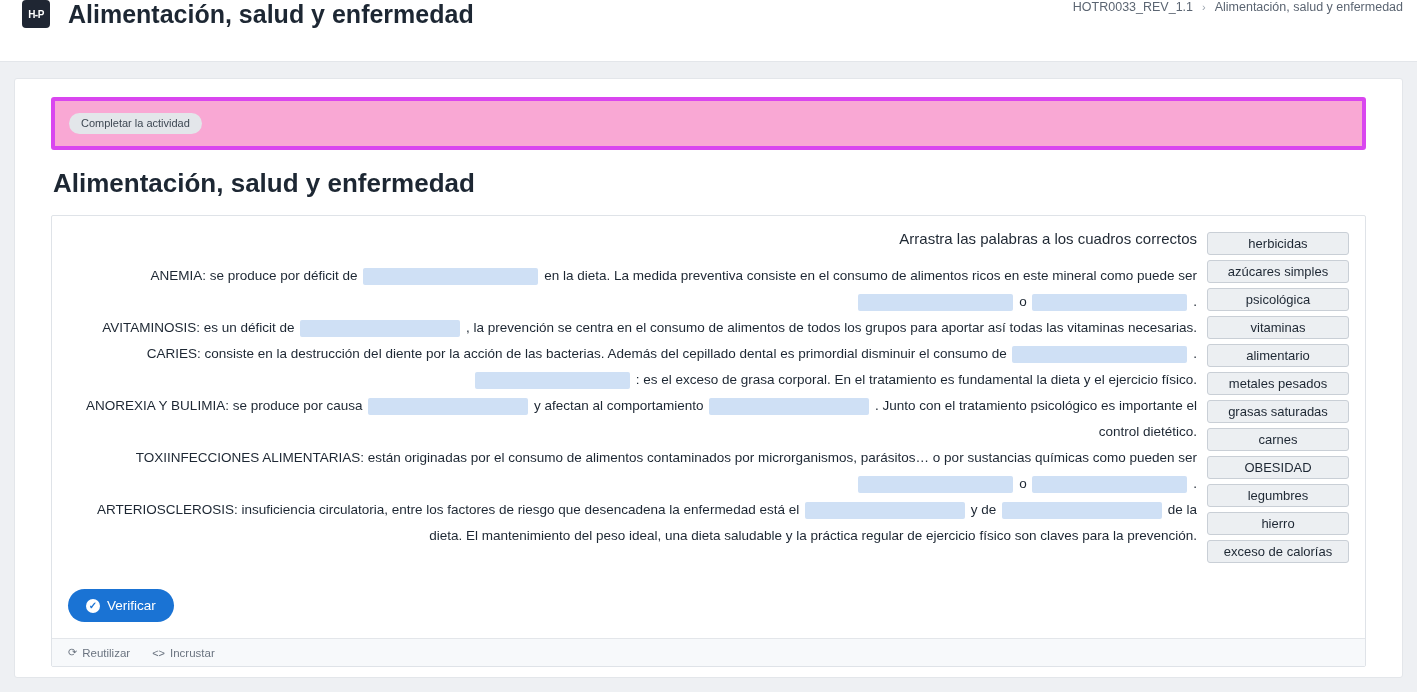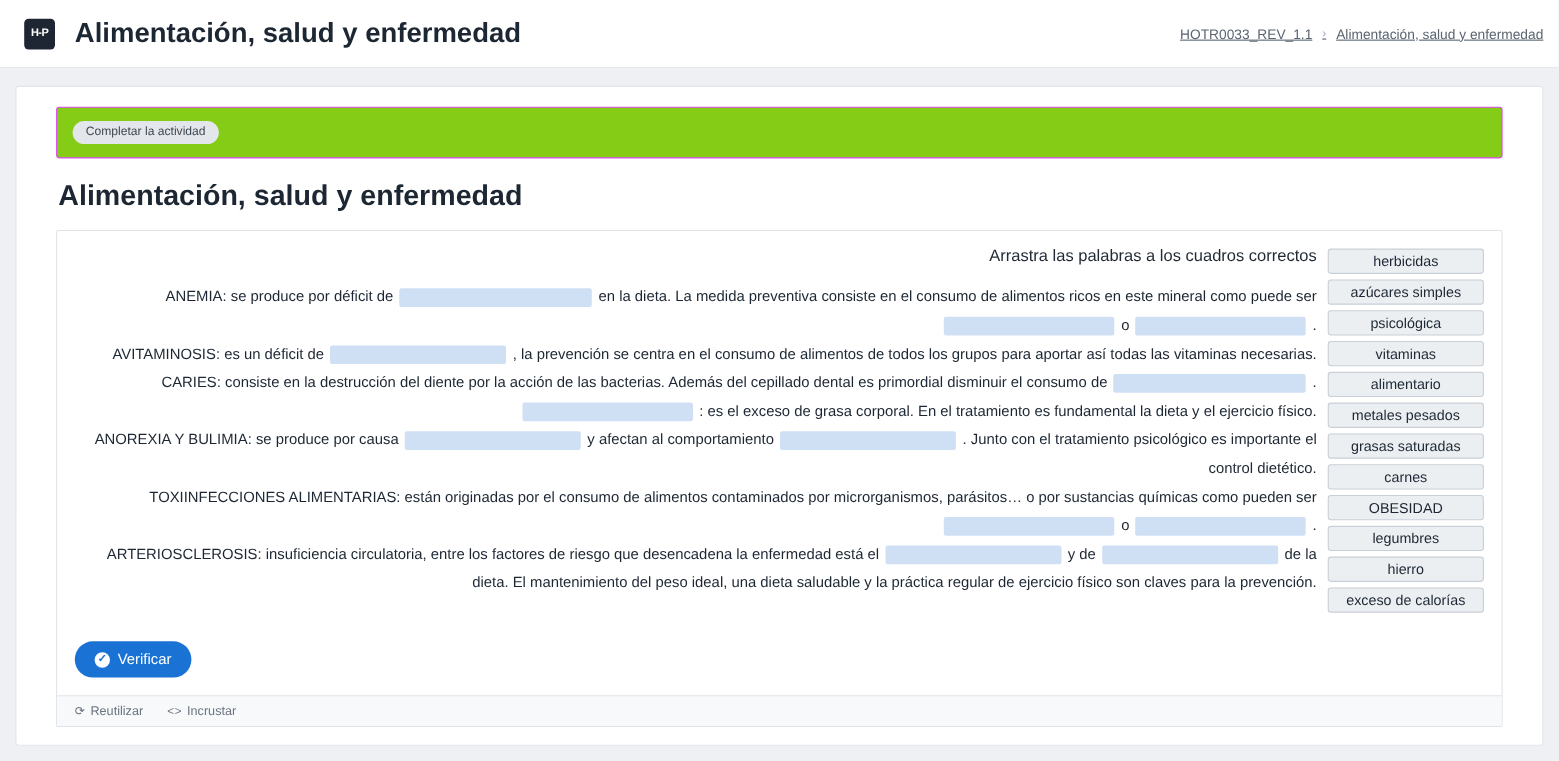--- a/index.html
+++ b/index.html
@@ -10,21 +10,21 @@
     font-family: "Liberation Sans", sans-serif;
     color: #2b2b2b;
     overflow: hidden;
   }
 
   
   .header {
     height: 62px;
     background: #ffffff;
     display: flex;
-    align-items: center;
+    align-items: flex-start;
     padding: 0 14px 0 22px;
     border-bottom: 1px solid #e3e6ea;
   }
   .logo {
     width: 28px; height: 28px;
     background: #1f2633;
     color: #ffffff;
     border-radius: 4px;
     font-size: 10px;
     font-weight: bold;
@@ -39,40 +39,39 @@
     color: #1d2733;
     white-space: nowrap;
   }
   .breadcrumb {
     margin-left: auto;
     display: flex;
     align-items: center;
     font-size: 12.5px;
     color: #5b6572;
     white-space: nowrap;
-    text-decoration: underline;
   }
   .breadcrumb .crumb-link { color: #5b6572; }
   .breadcrumb .sep { margin: 0 9px; color: #9aa3ad; font-size: 11px; }
   .breadcrumb .crumb-current { color: #5b6572; }
 
   
   .page {
     padding: 16px 14px 0 14px;
   }
   .content-card {
     background: #ffffff;
     border: 1px solid #e3e6ea;
     border-radius: 3px;
     min-height: 600px;
     padding: 18px 36px 0 36px;
   }
   .status-bar {
-    background: #84cc16;
-    border: 1px solid #d946ef;
+    background: #f9a8d4;
+    border: 4px solid #d946ef;
     border-radius: 3px;
     padding: 12px 14px;
     margin-bottom: 18px;
   }
   .chip {
     display: inline-block;
     background: #e3e6ea;
     color: #3e4853;
     border-radius: 11px;
     font-size: 11px;

